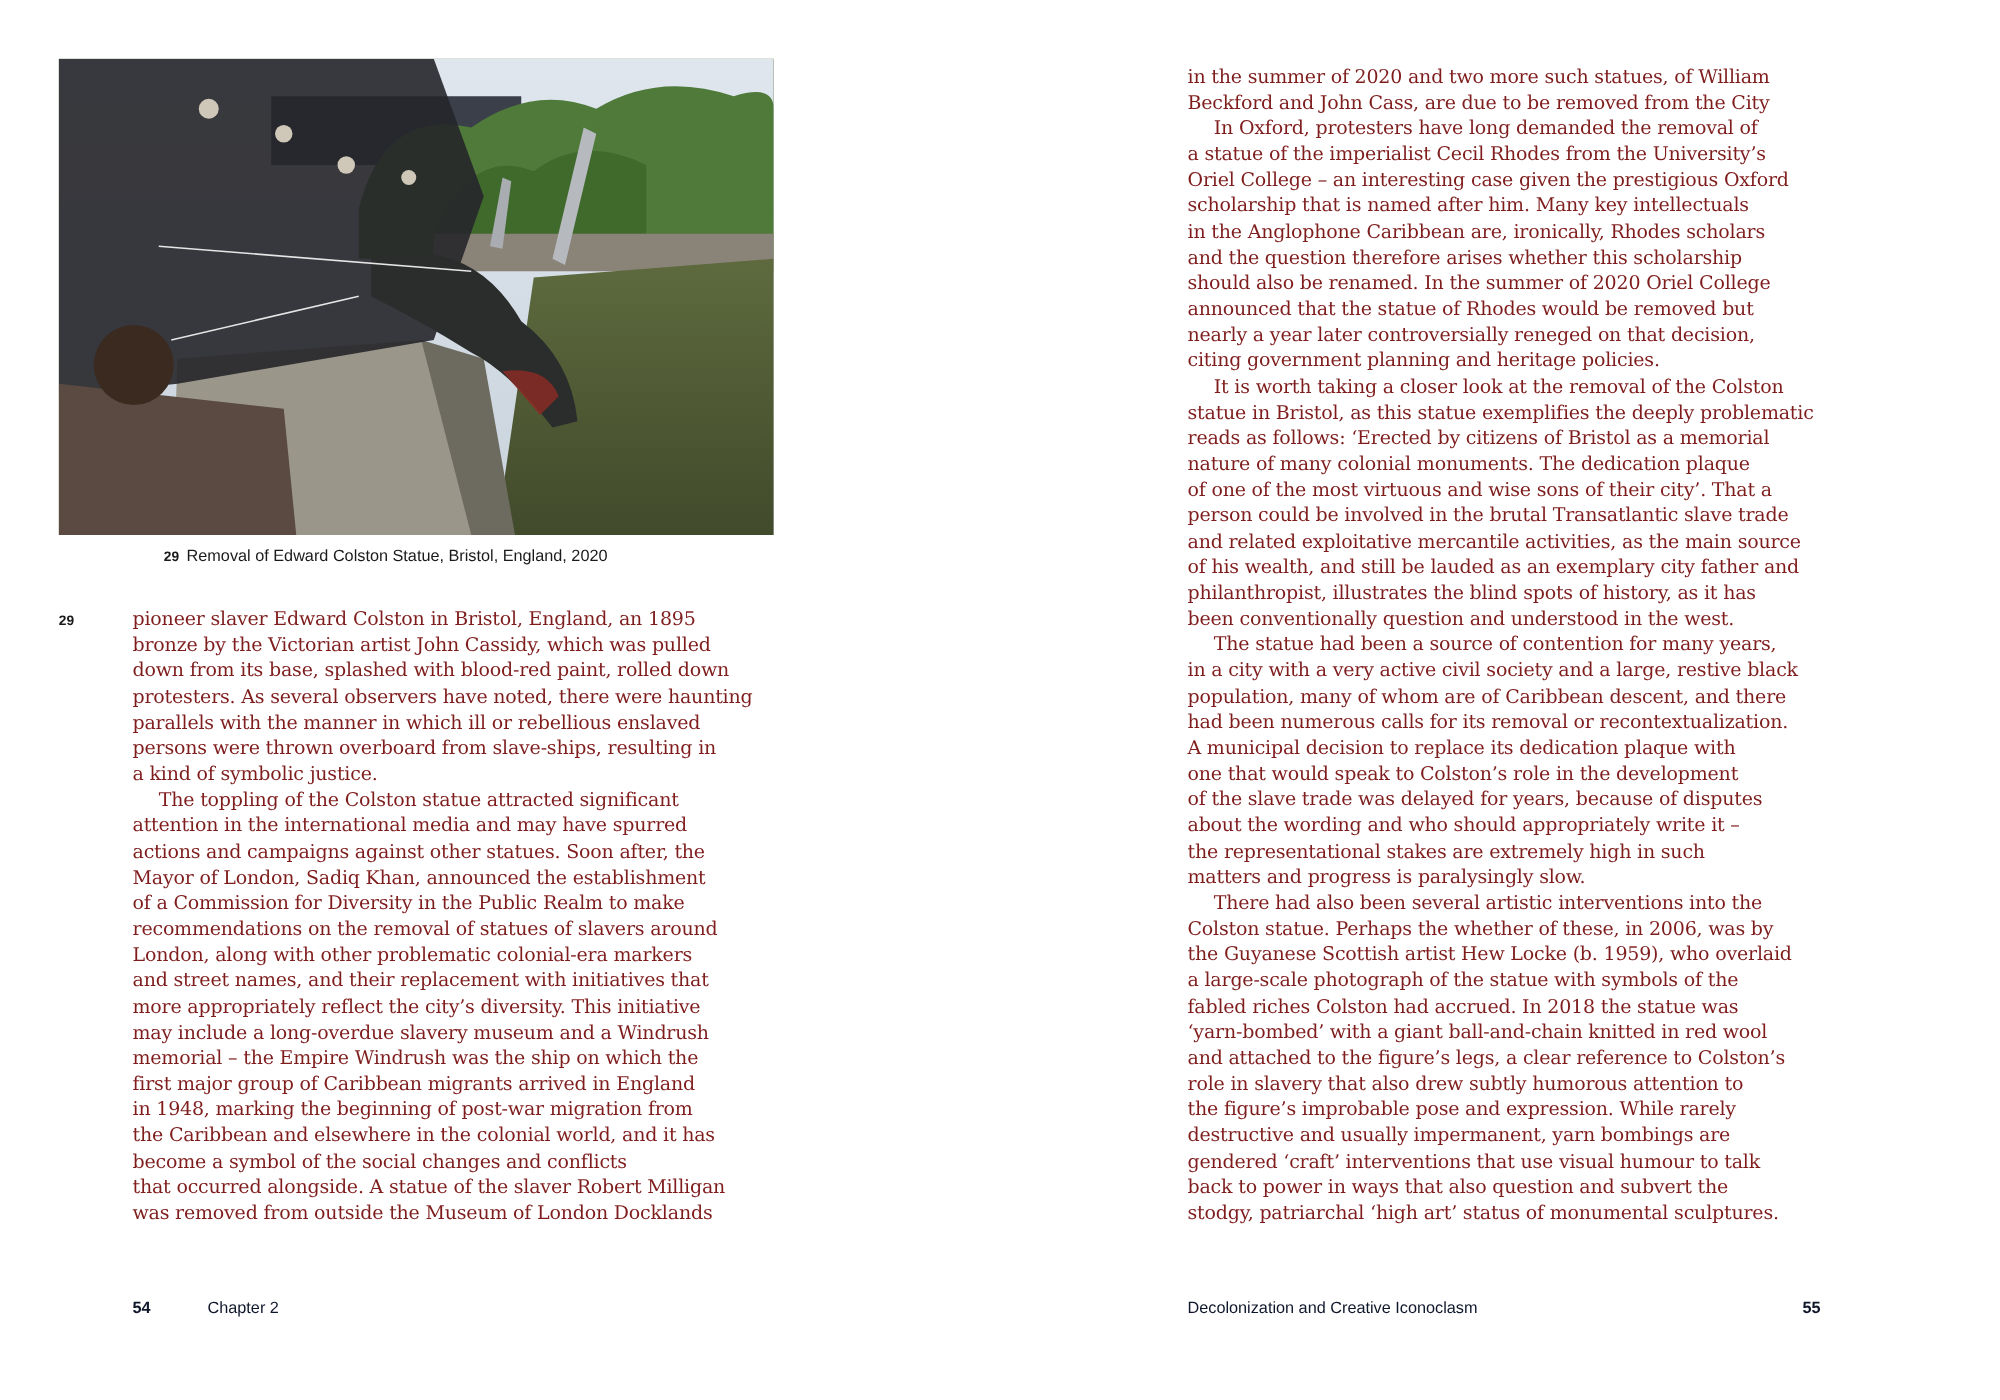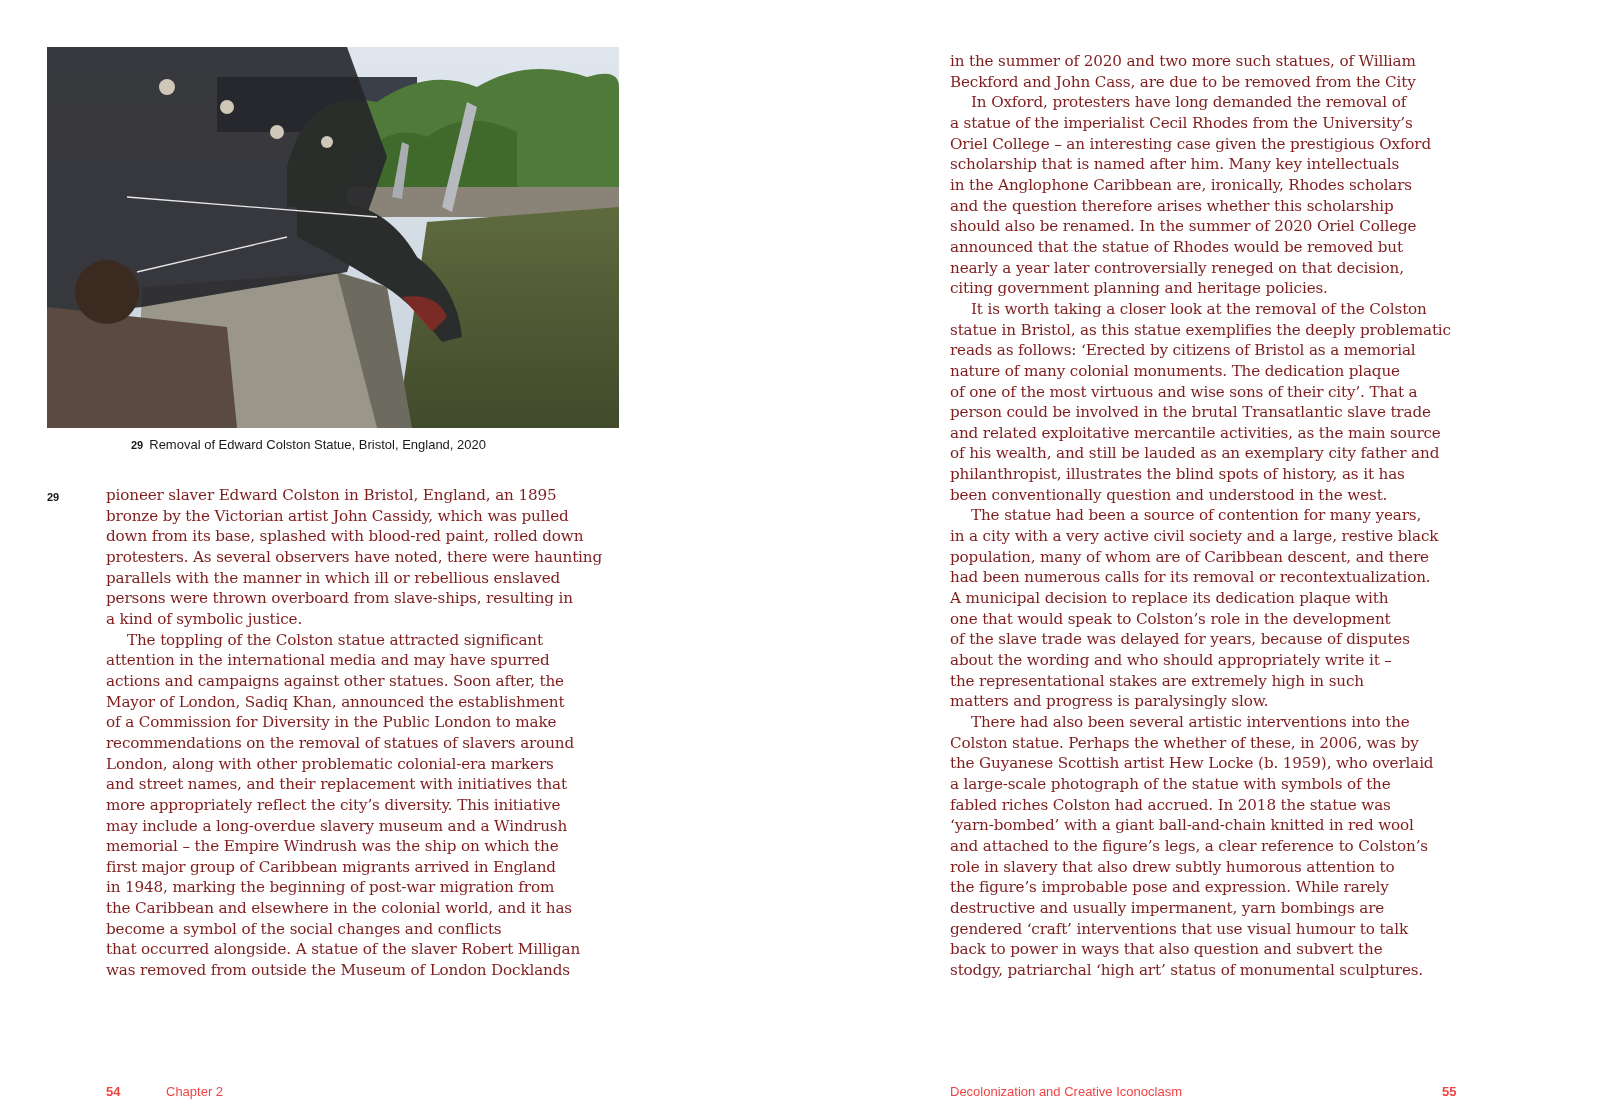--- a/index.html
+++ b/index.html
@@ -30,21 +30,21 @@
     font-family:"DejaVu Serif", serif; font-size:15.2px; line-height:20.65px; color:#7f1d1d;
     letter-spacing:-0.15px;
   }
   .body-left { left:106px; top:485px; width:540px; }
   .body-right { left:150px; top:51px; width:540px; }
   .body-text .line { display:block; white-space:nowrap; }
   .body-text .indent { padding-left:21px; }
 
   .footer {
     position:absolute; top:1038px;
-    font-family:"Liberation Sans", sans-serif; font-size:13px; color:#ef4444; white-space:nowrap;margin-top:46px;
+    font-family:"Liberation Sans", sans-serif; font-size:13px; color:#0f172a; white-space:nowrap;
   }
   .folio { font-weight:bold; }
   .f-left-num { left:106px; }
   .f-left-title { left:166px; }
   .f-right-title { left:150px; }
   .f-right-num { left:642px; }
 </style>
 </head>
 <body>
 
@@ -100,21 +100,21 @@
       <span class="line">bronze by the Victorian artist John Cassidy, which was pulled</span>
       <span class="line">down from its base, splashed with blood-red paint, rolled down</span>
       <span class="line">protesters. As several observers have noted, there were haunting</span>
       <span class="line">parallels with the manner in which ill or rebellious enslaved</span>
       <span class="line">persons were thrown overboard from slave-ships, resulting in</span>
       <span class="line">a kind of symbolic justice.</span>
       <span class="line indent">The toppling of the Colston statue attracted significant</span>
       <span class="line">attention in the international media and may have spurred</span>
       <span class="line">actions and campaigns against other statues. Soon after, the</span>
       <span class="line">Mayor of London, Sadiq Khan, announced the establishment</span>
-      <span class="line">of a Commission for Diversity in the Public London to make</span>
+      <span class="line">of a Commission for Diversity in the Public Realm to make</span>
       <span class="line">recommendations on the removal of statues of slavers around</span>
       <span class="line">London, along with other problematic colonial-era markers</span>
       <span class="line">and street names, and their replacement with initiatives that</span>
       <span class="line">more appropriately reflect the city’s diversity. This initiative</span>
       <span class="line">may include a long-overdue slavery museum and a Windrush</span>
       <span class="line">memorial – the Empire Windrush was the ship on which the</span>
       <span class="line">first major group of Caribbean migrants arrived in England</span>
       <span class="line">in 1948, marking the beginning of post-war migration from</span>
       <span class="line">the Caribbean and elsewhere in the colonial world, and it has</span>
       <span class="line">become a symbol of the social changes and conflicts</span>

